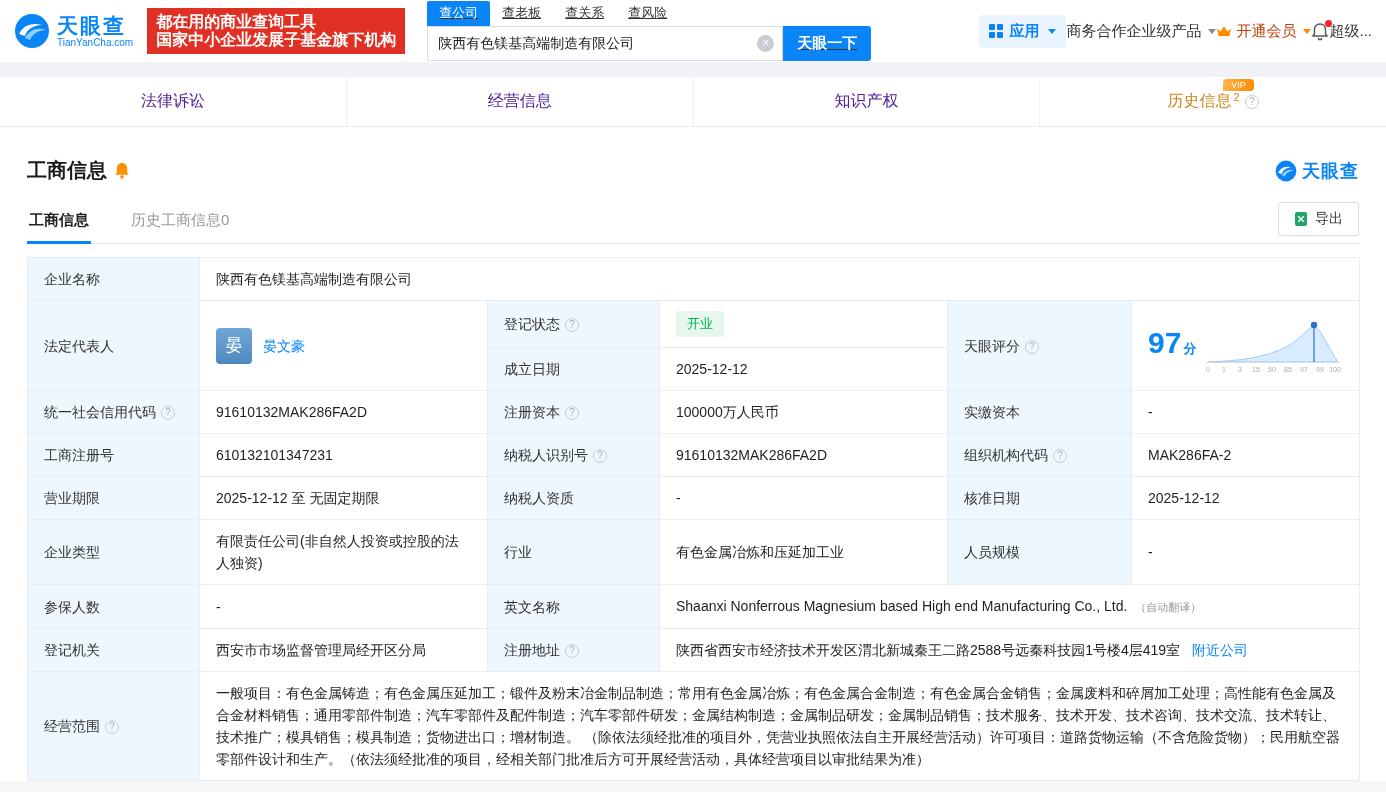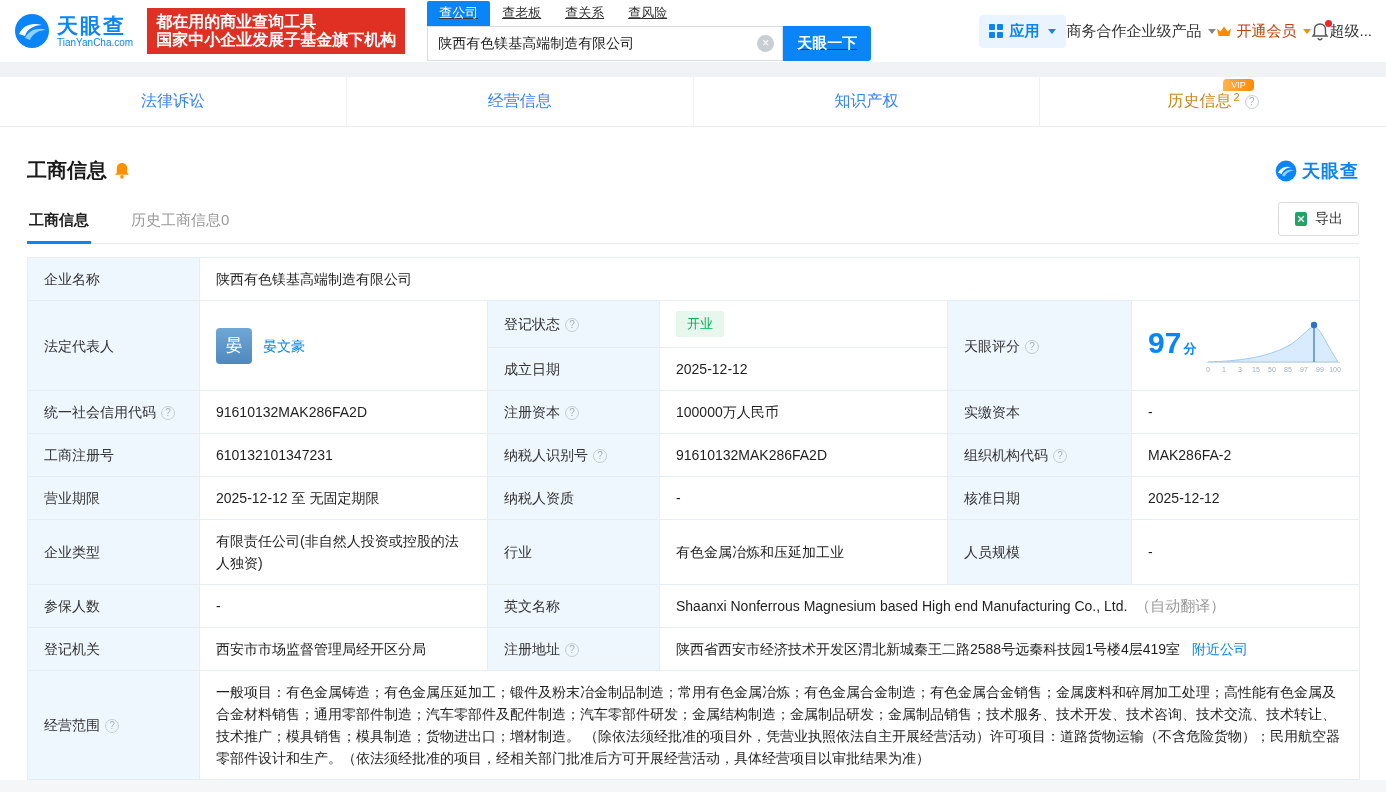--- a/index.html
+++ b/index.html
@@ -29,21 +29,21 @@
   .caret.orange { border-top-color:#ff8a00; }
   .member { color:#c2410c; }
   .bell-wrap { position:relative; cursor:pointer; line-height:0; }
   .red-dot { position:absolute; top:-2px; right:-3px; width:7px; height:7px; background:#f5222d; border-radius:50%; }
 
   .gap-strip { height:15px; background:#f0f2f5; }
   .bottom-strip { height:16px; background:#f4f6f8; }
 
   
   .main-tabs { display:flex; height:50px; background:#fff; border-bottom:1px solid #ebebeb; }
-  .mtab { flex:1; display:flex; align-items:center; justify-content:center; font-size:16px; color:#3b82f6; cursor:pointer; border-right:1px solid #f1f1f1; }
+  .mtab { flex:1; display:flex; align-items:center; justify-content:center; font-size:16px; color:#4c1d95; cursor:pointer; border-right:1px solid #f1f1f1; }
   .mtab:last-child { border-right:none; }
   .mtab.active { color:#0a85f7; font-weight:bold; }
   .mtab-count { font-size:11px; margin-left:2px; color:#0a85f7; }
   .mtab-inner { position:relative; display:inline-flex; align-items:flex-start; }
   .mtab.gold { color:#c8861c; }
   .mtab.gold .mtab-count { color:#c8861c; }
   .vip-tag { position:absolute; top:-12px; right:-14px; background:linear-gradient(90deg,#ffb24d,#ff8a00); color:#fff; font-size:9px; font-weight:normal; padding:1px 8px; border-radius:4px 4px 4px 0; }
 
   
   .content { padding:0 27px; background:#fff; }
@@ -65,21 +65,21 @@
   td.lbl { background:#eff7fe; color:#333; }
   .q { display:inline-block; width:14px; height:14px; line-height:12px; text-align:center; border:1px solid #c3cdd6; border-radius:50%; color:#a6b0ba; font-size:10px; margin-left:5px; vertical-align:1px; cursor:pointer; }
   .badge-open { display:inline-block; background:#e6f7ee; color:#00b152; padding:2px 11px; border-radius:2px; font-size:13px; }
   .rep { display:flex; align-items:center; gap:11px; }
   .avatar { width:36px; height:36px; border-radius:4px; background:linear-gradient(180deg,#6fa7d6,#4f88bd); color:#fff; font-size:17px; display:flex; align-items:center; justify-content:center; cursor:pointer; }
   .link { color:#0a85f7; cursor:pointer; text-decoration:none; }
   .score-wrap { display:flex; align-items:center; gap:8px; }
   .score-num { color:#0a85f7; font-size:30px; font-weight:bold; line-height:32px; }
   .score-unit { font-size:13px; font-weight:bold; margin-left:2px; }
   .tick { font-size:7px; fill:#a5aeb8; }
-  .note { color:#999; font-size:15px; margin-left:4px; }
+  .note { color:#999; font-size:11px; margin-left:4px; }
   .scope-cell { line-height:29px; }
 </style>
 </head>
 <body>
 
 <header class="header">
   <div class="logo">
     <svg width="36" height="36" viewBox="0 0 36 36">
       <circle cx="18" cy="18" r="17" fill="#0a85f7"></circle>
       <path d="M5,21 C9,12 18,9 28,12 C20,12 13,16 11,23 Z" fill="#ffffff"></path>

